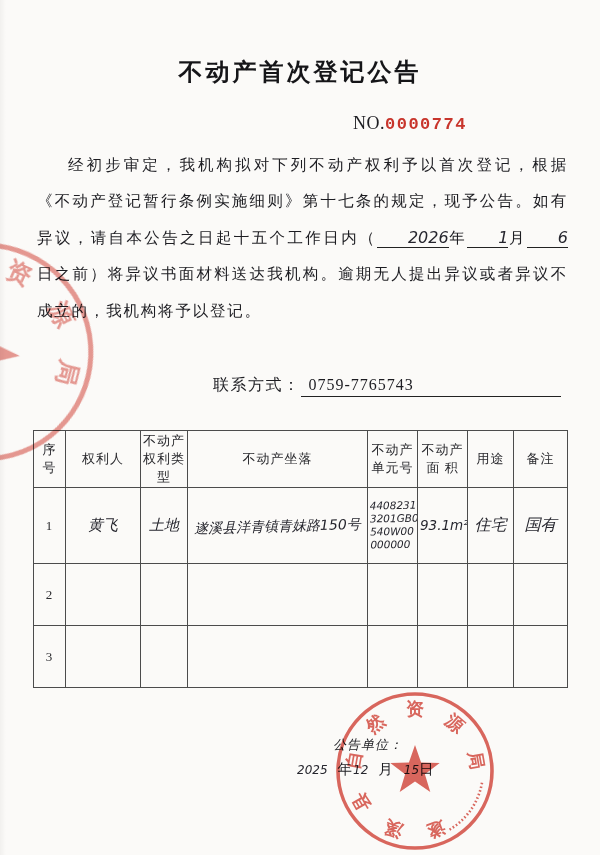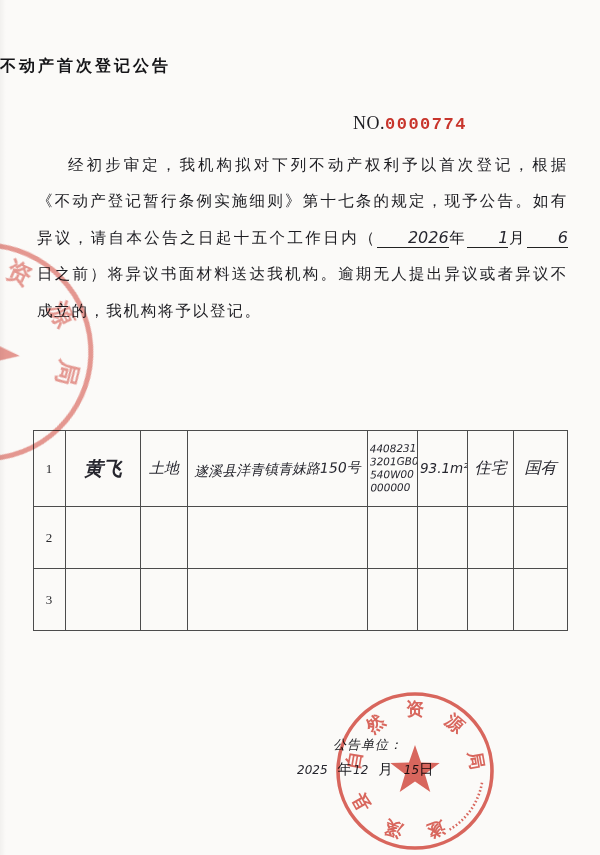--- a/index.html
+++ b/index.html
@@ -7,22 +7,22 @@
   .page{
     position:relative; width:600px; height:855px; margin:0 auto;
     background:#fbfaf8;
     background-image:linear-gradient(90deg, rgba(0,0,0,0.04) 0px, rgba(0,0,0,0) 6px);
     font-family:"Liberation Serif", serif;
     color:var(--ink);
     overflow:hidden;
   }
   .title{
     position:absolute; top:56px; left:0; width:100%;
-    text-align:left; font-family:"Liberation Sans", sans-serif;
-    font-weight:bold; font-size:16px; letter-spacing:3px; color:#151518;
+    text-align:center; font-family:"Liberation Sans", sans-serif;
+    font-weight:bold; font-size:24px; letter-spacing:3px; color:#151518;
   }
   .no-line{ position:absolute; top:113px; left:353px; font-size:18px; letter-spacing:0.5px;}
   .no-value{
     color:#c8352c; font-family:"Liberation Mono", monospace;
     font-weight:bold; font-size:17px; letter-spacing:1.5px;
   }
   .body-para{
     position:absolute; top:147px; left:37px; width:531px;
     font-size:15.5px; line-height:36.4px; letter-spacing:1.8px;
     text-align:justify; text-indent:2em;
@@ -48,21 +48,21 @@
     position:absolute; top:430px; left:33px; width:534px;
     border-collapse:collapse; table-layout:fixed;
   }
   table.announce td{
     border:1px solid var(--line); text-align:center; vertical-align:middle;
     font-size:13px; letter-spacing:1px; padding:1px 2px; overflow:hidden;
     white-space:pre-line; color:#2a2a2e;
   }
   tr.hdr{ height:52px; } tr.r1{ height:76px; } tr.r2, tr.r3{ height:62px; }
   td.cell-hw{ letter-spacing:0; }
-  .hw-name{ font-size:19px;font-weight:bold; } .hw-type{ font-size:15px; }
+  .hw-name{ font-size:15px; } .hw-type{ font-size:15px; }
   .hw-loc{ font-size:14px; line-height:18px; display:inline-block; transform:rotate(-1.5deg); }
   .hw-unit{ font-size:10.5px; line-height:13px; display:inline-block; text-align:left; transform:rotate(-1deg); }
   .hw-area{ font-size:13.5px; } .hw-use, .hw-note{ font-size:16px; }
   .footer-unit{ position:absolute; top:736px; left:333px; font-size:13px; letter-spacing:1px;font-style:italic; }
   .footer-date{ position:absolute; top:760px; left:297px; font-size:14.5px; letter-spacing:1px; }
   .footer-date .hw{ font-size:12px; }
   .fd-gap{ display:inline-block; width:10px; }
   .stamp{ position:absolute; mix-blend-mode:multiply; pointer-events:none; }
   .stamp circle{ fill:none; stroke:var(--seal); stroke-width:3.6; }
   .stamp polygon{ fill:var(--seal); }
@@ -79,33 +79,47 @@
 
 <div class="page">
 
   <div class="title">不动产首次登记公告</div>
 
   <div class="no-line"><span>NO.</span><span class="no-value">0000774</span></div>
 
   <div class="body-para"><span>经初步审定，我机构拟对下列不动产权利予以首次登记，根据《不动产登记暂行条例实施细则》第十七条的规定，现予公告。如有异议，请自本公告之日起十五个工作日内（</span><span class="blank blank-year"><span class="hw">2026</span></span><span>年</span><span class="blank blank-month"><span class="hw">1</span></span><span>月</span><span class="blank blank-day"><span class="hw">6</span></span><span>日之前）将异议书面材料送达我机构。逾期无人提出异议或者异议不成立的，我机构将予以登记。</span></div>
 
 
+  <div class="contact-line"><span>联系方式：</span><span class="u-value">0759-7765743</span></div>
 
   <table class="announce">
     <colgroup>
       <col style="width:32px">
         <col style="width:75px">
         <col style="width:47px">
         <col style="width:180px">
       <col style="width:50px">
         <col style="width:50px">
         <col style="width:46px">
         <col style="width:54px">
     </colgroup>
     <tbody>
+        <tr class="hdr">
+      <td>序号</td>
+      <td>权利人</td>
+      <td>不动产
+权利类型</td>
+      <td>不动产坐落</td>
+      <td>不动产
+单元号</td>
+      <td>不动产
+面  积</td>
+      <td>用途</td>
+      <td>备注</td>
+    </tr>
     <tr class="r1">
       <td>1</td>
       <td class="cell-hw"><span class="hw hw-name">黄飞</span></td>
       <td class="cell-hw"><span class="hw hw-type">土地</span></td>
       <td class="cell-hw"><span class="hw hw-loc">遂溪县洋青镇青妹路150号</span></td>
       <td class="cell-hw"><span class="hw hw-unit">44082311
 3201GB02
 540W00
 000000</span></td>
       <td class="cell-hw"><span class="hw hw-area">93.1m²</span></td>

